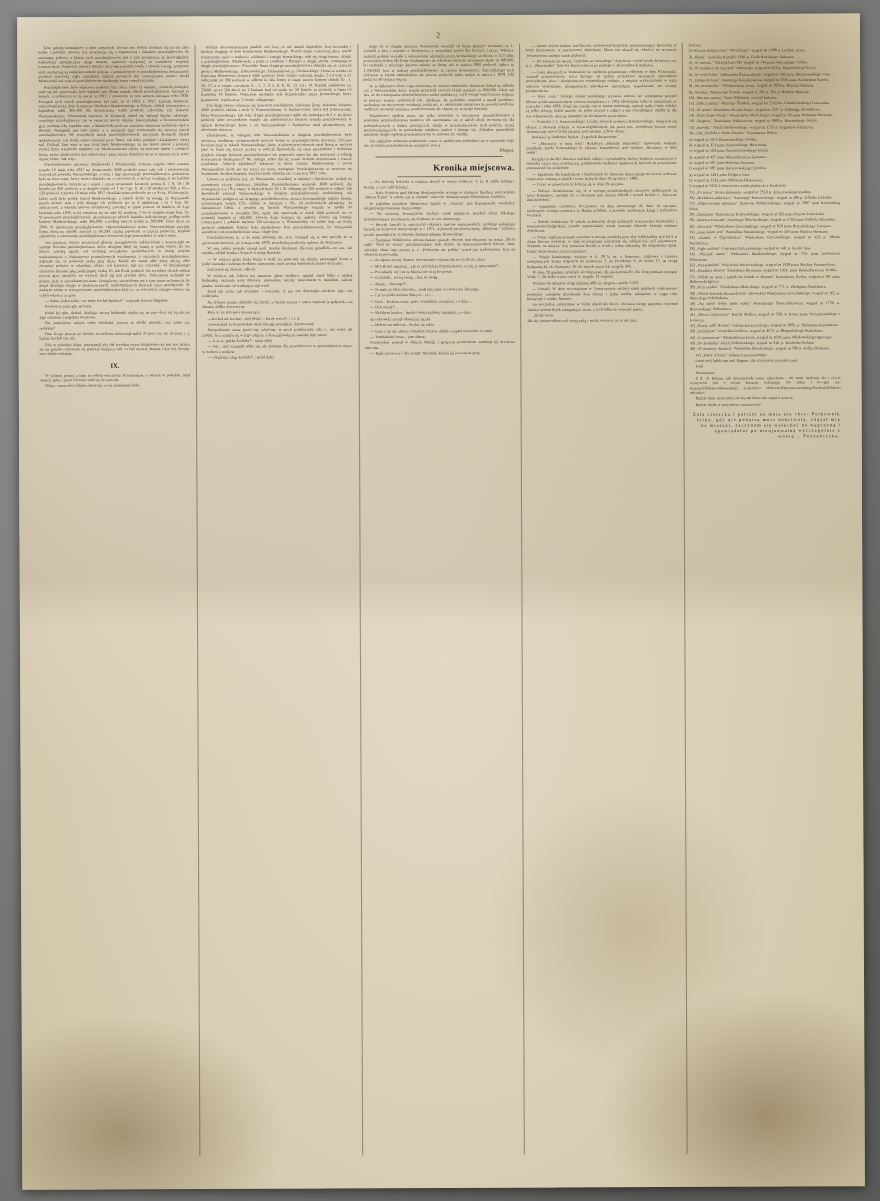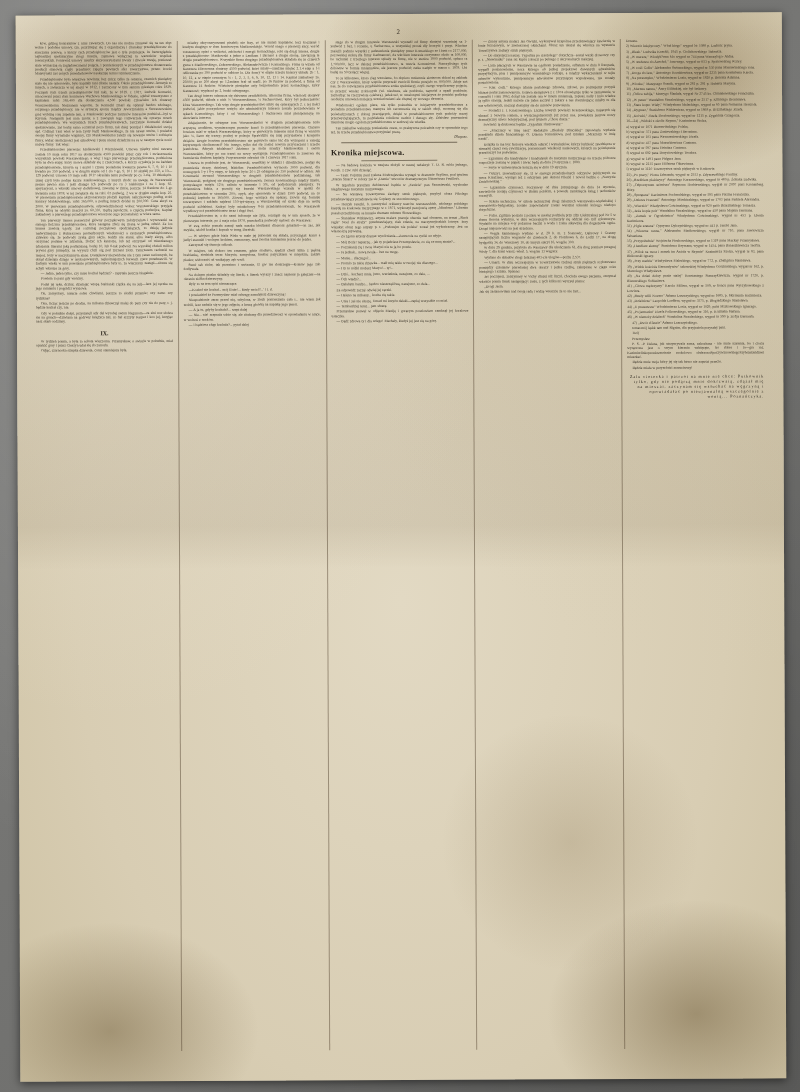--- a/index.html
+++ b/index.html
@@ -63,21 +63,21 @@
     text-align:justify;
     color:#2f291f;
     text-indent:5px;
     word-spacing:0.2px;
     font-family:"Liberation Serif",serif;
     opacity:.92;
   }
   p.t.noind{text-indent:0;}
   .sec-head{
     font-size:8px;
-    text-align:left;
+    text-align:right;
     font-weight:bold;
     color:#2b251c;
     margin:5px 0 3px 0;
     letter-spacing:.3px;
     font-family:"Liberation Serif",serif;
   }
   .rule-th{height:1px;background:#4b4132;margin:3px 10px;opacity:.7;}
   .rule-sm{height:1px;background:#4b4132;margin:2px 30px;opacity:.6;}
   .sig{font-size:3.8px;text-align:right;font-style:italic;color:#2f291f;margin:1px 0 2px 0;}
   .center{text-align:center;text-indent:0;}

